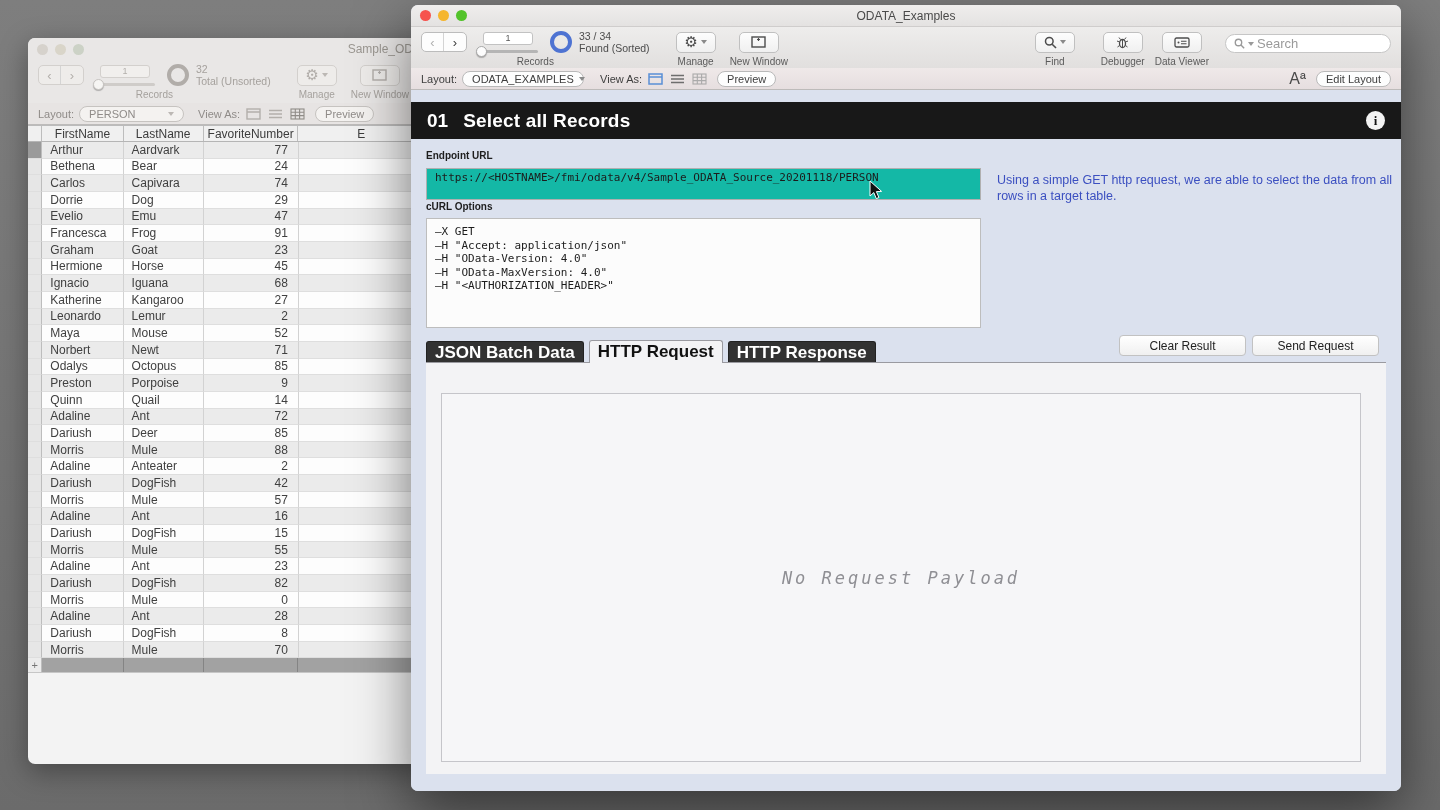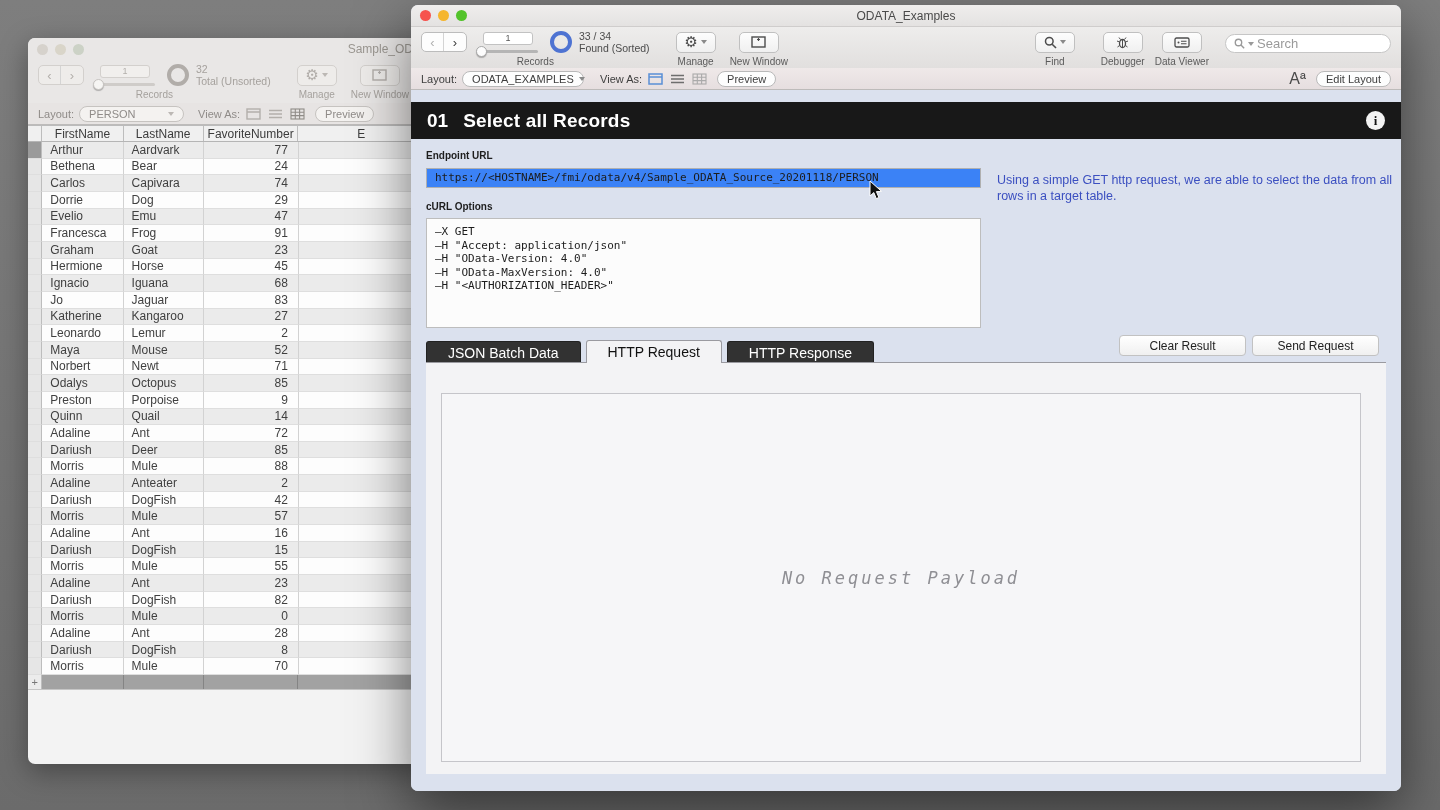--- a/index.html
+++ b/index.html
@@ -87,29 +87,29 @@
   #fgw .gear { color:#4a4a4a; }
   #fgw .layoutbar { background:linear-gradient(#efe9e9,#e6dedf); color:#3e3e3e; }
 
   .band { height:37px; background:#181818; display:flex; align-items:center; padding:0 16px;margin-top:12px; }
   .band .num { color:#fff; font-size:19px; font-weight:700; margin-right:15px; }
   .band .ttl { color:#fff; font-size:19px; font-weight:700; letter-spacing:.2px; }
   .info-dot { margin-left:auto; width:19px; height:19px; border-radius:50%; background:#f3f3f3; color:#141414; display:flex; align-items:center; justify-content:center; font-family:"Liberation Serif",serif; font-weight:700; font-size:13px; }
 
   .content { position:relative; height:664px; background:#dbe1ee; }
   .fld-label { position:absolute; font-size:10px; font-weight:700; color:#1e1e1e; }
-  .endpoint-input { position:absolute; left:15px; top:29px; width:555px; height:20px; background:#3b82f6; border:1px solid #b0b0b0;
+  .endpoint-input { position:absolute; left:15px; top:29px; width:555px; height:32px; background:#14b8a6; border:1px solid #b0b0b0;
                     font-family:"DejaVu Sans Mono",monospace; font-size:11px; line-height:18px; color:#1c1c1c; padding-left:8px;
                     white-space:nowrap; overflow:hidden; }
   .curl-box { position:absolute; left:15px; top:79px; width:555px; height:110px; background:#fcfcfc; border:1px solid #bdbdbd;
               font-family:"DejaVu Sans Mono",monospace; font-size:11px; line-height:13.5px; color:#1c1c1c; padding:6px 8px; white-space:pre; overflow:hidden; }
   .desc { position:absolute; left:586px; top:33px; width:398px; font-size:12.5px; line-height:16px; color:#3b4fc0; }
 
   .tabs { position:absolute; left:15px; top:201px; display:flex; gap:5px; align-items:flex-end; }
-  .tab { height:22px; padding:0 21px; display:flex; align-items:center; font-size:14px; font-weight:400;
+  .tab { height:22px; padding:0 8px; display:flex; align-items:center; font-size:17px; font-weight:700;
          background:#323232; color:#fff; border-radius:3px 3px 0 0; border:1px solid #222; border-bottom:none; }
   .tab.active { background:#f3f3f5; color:#111; border:1px solid #9a9aa0; border-bottom:none; height:23px; position:relative; z-index:2; }
 
   .act-btn { position:absolute; top:196px; width:127px; height:21px; display:flex; align-items:center; justify-content:center;
              background:linear-gradient(#ffffff,#f0f0f0); border:1px solid #c2c2c2; border-radius:4px; font-size:12px; color:#222; }
   #btn-clear { left:708px; } #btn-send { left:841px; }
 
   .panel { position:absolute; left:15px; top:223px; width:960px; height:412px; background:#f3f3f5; border-top:1px solid #9a9aa0; }
   .payload-box { position:absolute; left:15px; right:25px; top:30px; bottom:12px; background:#f6f6f8; border:1px solid #c5c5ca;
                  display:flex; align-items:center; justify-content:center; }
@@ -271,27 +271,20 @@
           <div class="cell t c-first">Hermione</div>
           <div class="cell t c-last">Horse</div>
           <div class="cell n c-num">45</div>
           <div class="cell t c-extra"></div>
         </div>
         <div class="trow">
           <div class="cell g c-gutter"></div>
           <div class="cell t c-first">Ignacio</div>
           <div class="cell t c-last">Iguana</div>
           <div class="cell n c-num">68</div>
-          <div class="cell t c-extra"></div>
-        </div>
-        <div class="trow">
-          <div class="cell g c-gutter"></div>
-          <div class="cell t c-first">Jo</div>
-          <div class="cell t c-last">Jaguar</div>
-          <div class="cell n c-num">83</div>
           <div class="cell t c-extra"></div>
         </div>
         <div class="trow">
           <div class="cell g c-gutter"></div>
           <div class="cell t c-first">Katherine</div>
           <div class="cell t c-last">Kangaroo</div>
           <div class="cell n c-num">27</div>
           <div class="cell t c-extra"></div>
         </div>
         <div class="trow">

